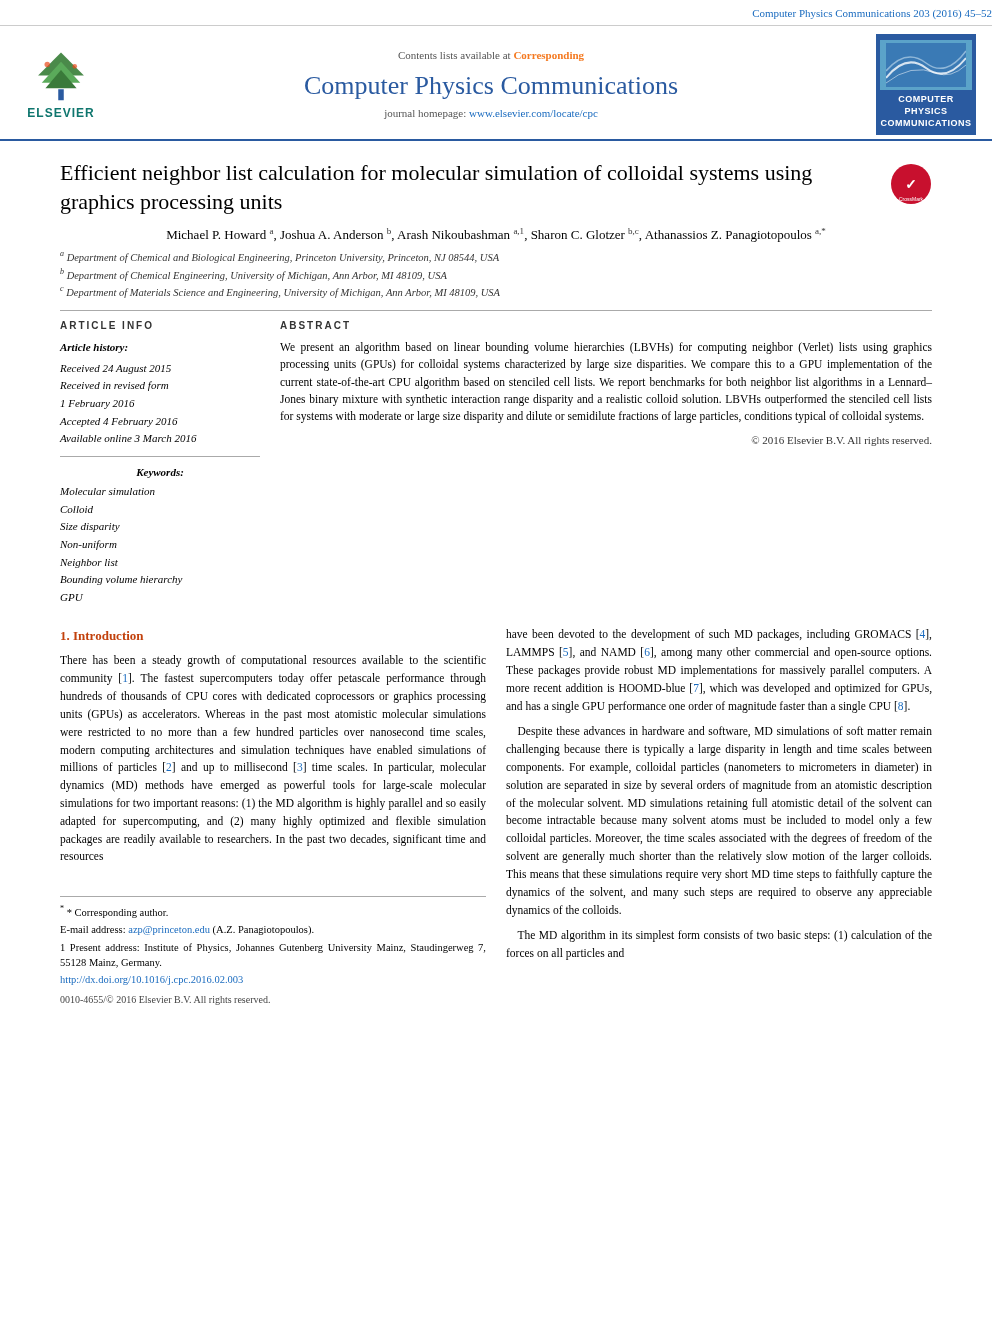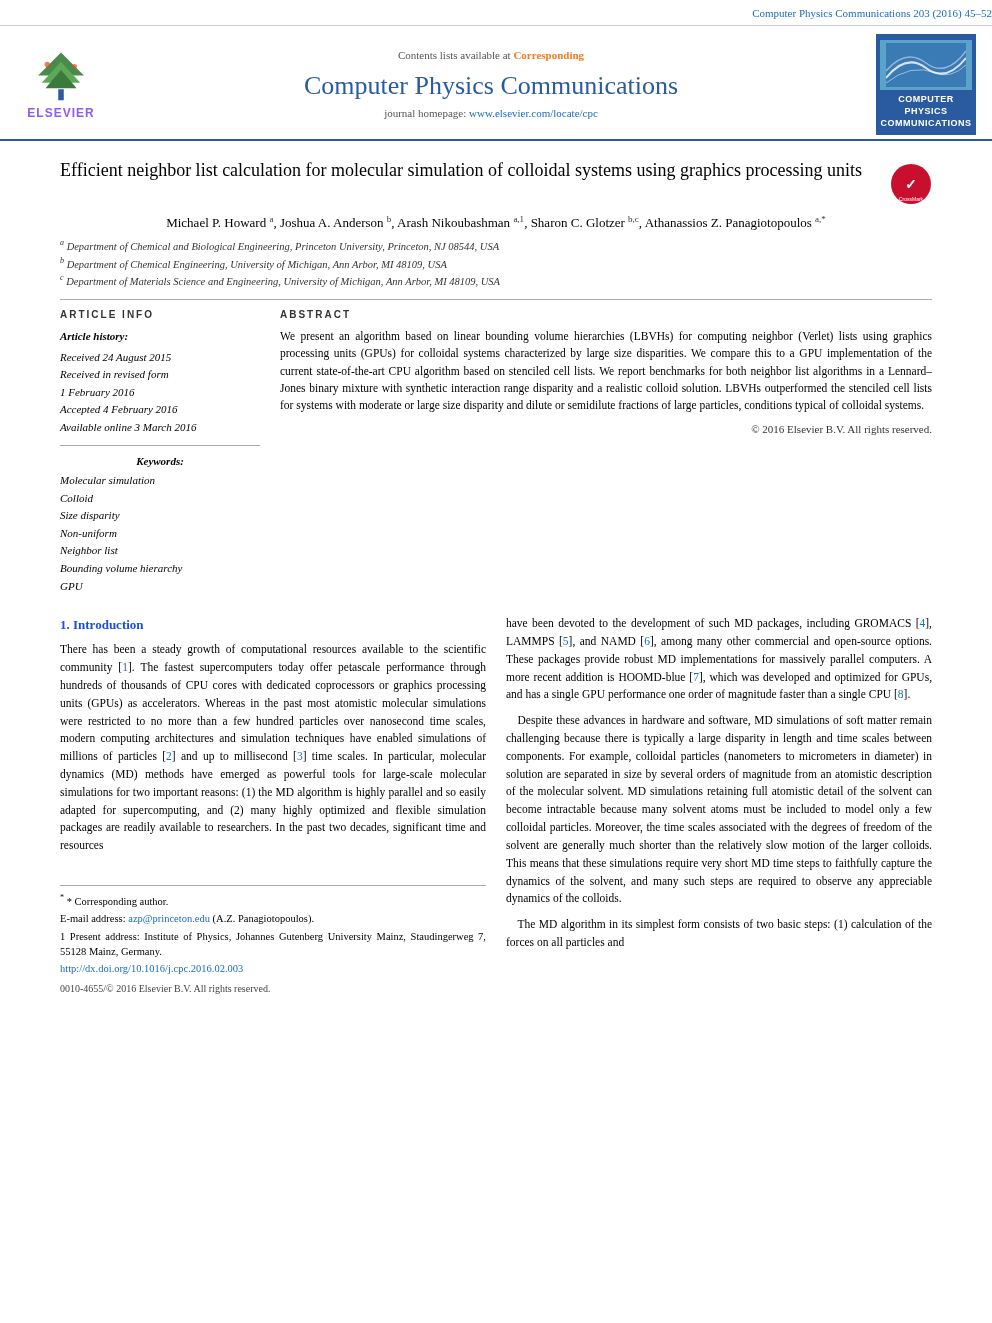--- a/index.html
+++ b/index.html
@@ -32,21 +32,21 @@
       flex-direction: column;
       align-items: center;
     }
     .elsevier-logo-tree {
       width: 70px;
       height: 55px;
     }
     .elsevier-wordmark {
       font-size: 12px;
       font-weight: bold;
-      color: #8b5cf6;
+      color: #0f766e;
       letter-spacing: 1px;
       font-family: Arial, sans-serif;
       margin-top: 2px;
     }
     .header-center {
       text-align: center;
       flex: 1;
       padding: 0 10px;
     }
     .science-direct-link {
@@ -97,21 +97,21 @@
     .article-paper {
       padding: 18px 60px 20px 60px;
     }
     .article-title-section {
       display: flex;
       align-items: flex-start;
       margin-bottom: 8px;
     }
     .article-title-text {
       flex: 1;
-      font-size: 18px;
+      font-size: 22px;
       font-weight: normal;
       font-family: 'Times New Roman', serif;
       color: #000;
       line-height: 1.3;
       margin-right: 14px;
     }
     .crossmark {
       width: 42px;
       height: 42px;
       flex-shrink: 0;
@@ -209,21 +209,21 @@
     }
     .body-col {
       flex: 1;
       font-size: 11.5px;
       text-align: justify;
       line-height: 1.55;
     }
     .section-heading {
       font-size: 13px;
       font-weight: bold;
-      color: #1d4ed8;
+      color: #c2410c;
       margin-bottom: 6px;
       font-family: 'Times New Roman', serif;
     }
     .body-paragraph {
       margin-bottom: 8px;
       text-indent: 1em;
       color: #000;
     }
     .body-paragraph:first-of-type {
       text-indent: 0;

